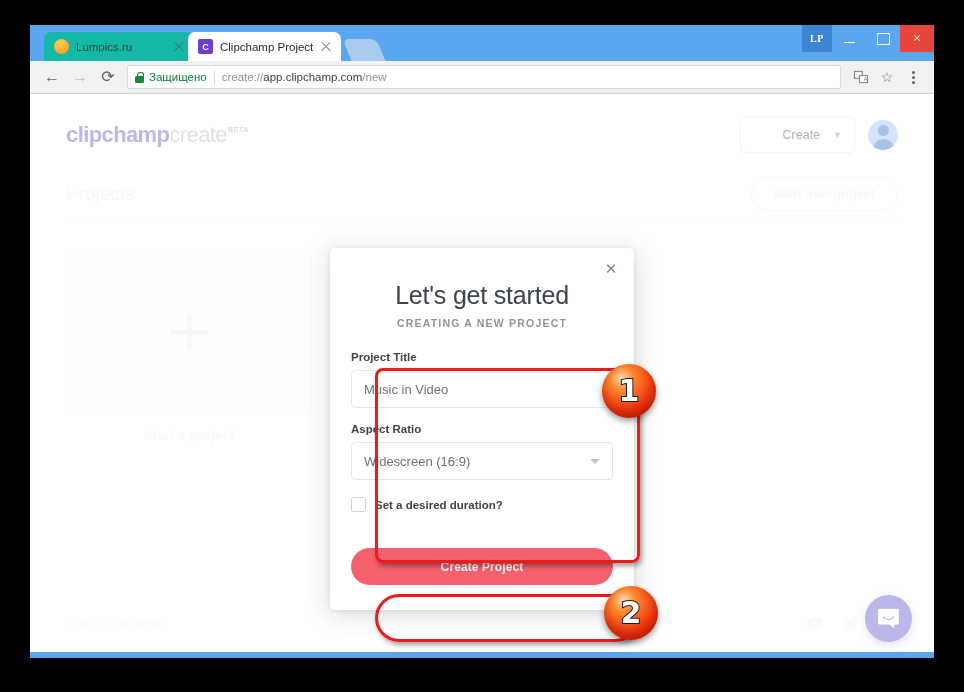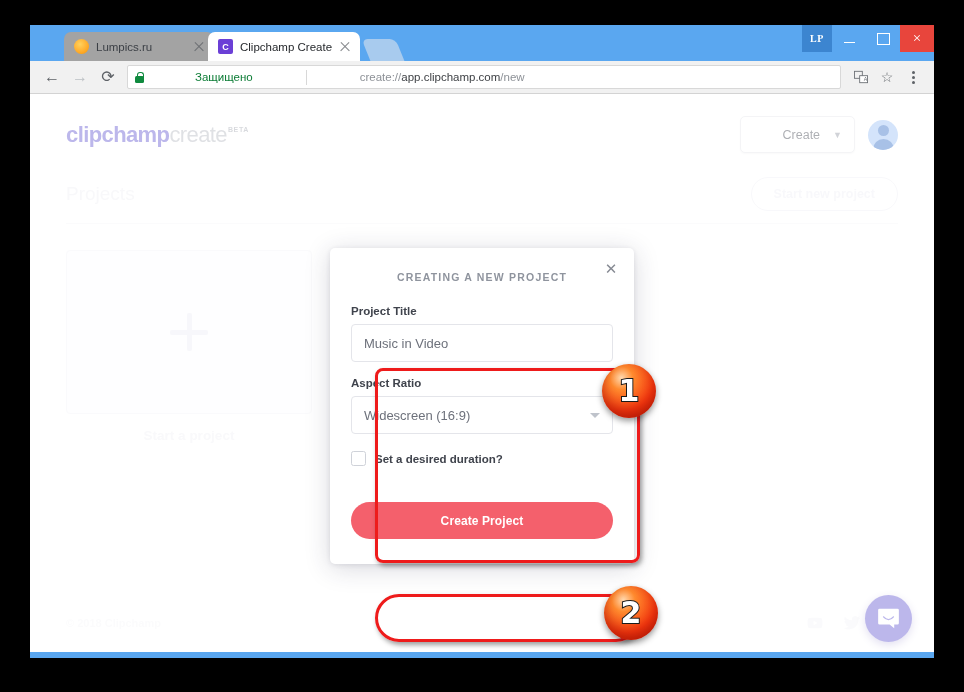--- a/index.html
+++ b/index.html
@@ -50,21 +50,21 @@
     min-width: 150px;
     max-width: 190px;
     background: #ccdff2;
     border-top-left-radius: 7px;
     border-top-right-radius: 7px;
     margin-right: -6px;
     font-size: 11.5px;
     color: #30343a;
     transform: skewX(0deg);
   }
-  .tab.inactive { background: #a3a3a3; color: #3b3f45; margin-left: 20px; }
+  .tab.inactive { background: #14b8a6; color: #3b3f45; }
   .tab.active { background: #ffffff; z-index: 5; color: #25282c; }
 
   .tab-favicon {
     width: 15px; height: 15px;
     border-radius: 3px;
     margin-right: 7px;
     flex: 0 0 auto;
     display: flex; align-items: center; justify-content: center;
     font-size: 9px; font-weight: bold; color: #fff;
   }
@@ -165,21 +165,20 @@
     flex: 1 1 auto;
     height: 24px;
     margin: 0 6px 0 4px;
     background: #ffffff;
     border: 1px solid #d8d8d8;
     border-radius: 2px;
     display: flex;
     align-items: center;
     padding: 0 7px;
     font-size: 11.5px;
-    gap: 46px;
   }
   .lock-icon {
     width: 9px; height: 11px;
     position: relative;
     margin-right: 5px;
     flex: 0 0 auto;
   }
   .lock-icon::before {
     content: "";
     position: absolute; left: 0; bottom: 0;
@@ -349,21 +348,21 @@
     font-weight: 400;
     margin-top: 11px;
     letter-spacing: -.2px;
   }
   .modal-sub {
     text-align: center;
     font-size: 10.5px;
     color: #8f949e;
     font-weight: bold;
     letter-spacing: 1.2px;
-    margin-top: 1px;
+    margin-top: 7px;
   }
 
   .form-block { margin-top: 22px; }
   .field-label { font-size: 11.5px; color: #3f434c; font-weight: bold; margin-bottom: 7px; }
   .text-input {
     height: 38px;
     border: 1px solid #e4e5ea;
     border-radius: 4px;
     display: flex; align-items: center;
     padding: 0 12px;
@@ -453,21 +452,21 @@
     <div class="tabstrip">
 
       <div class="tab inactive">
         <span class="tab-favicon fav-lumpics"></span>
         <span class="tab-title">Lumpics.ru</span>
         <span class="tab-close"></span>
       </div>
 
       <div class="tab active">
         <span class="tab-favicon fav-clipchamp">C</span>
-        <span class="tab-title">Clipchamp Create</span>
+        <span class="tab-title">Clipchamp Project</span>
         <span class="tab-close"></span>
       </div>
 
       <div class="tab-new"></div>
 
       <div class="caption-buttons">
         <div class="cap-btn cap-lp">LP</div>
         <div class="cap-btn cap-min"></div>
         <div class="cap-btn cap-max"></div>
         <div class="cap-btn cap-close">×</div>
@@ -560,20 +559,21 @@
         <svg viewBox="0 0 28 28" aria-hidden="true">
           <path d="M4 3h20a1.6 1.6 0 0 1 1.6 1.6v14.6A1.6 1.6 0 0 1 24 20.8h-3.6V25l-5.2-4.2H4a1.6 1.6 0 0 1-1.6-1.6V4.6A1.6 1.6 0 0 1 4 3z" fill="#ffffff"></path>
           <path d="M8.5 12.2c1.6 2 3.4 3 5.5 3s3.9-1 5.5-3" fill="none" stroke="#6a5fd3" stroke-width="1.5" stroke-linecap="round"></path>
         </svg>
       </div>
 
       <div class="modal-overlay"></div>
 
       <div class="modal">
         <div class="modal-close">✕</div>
+        <div class="modal-title">Let's get started</div>
         <div class="modal-sub">CREATING A NEW PROJECT</div>
 
         <div class="form-block">
           <div class="field-label">Project Title</div>
           <div class="text-input" placeholder="Project Title">Music in Video</div>
 
           <div class="field-gap"></div>
 
           <div class="field-label">Aspect Ratio</div>
           <div class="select-input">

